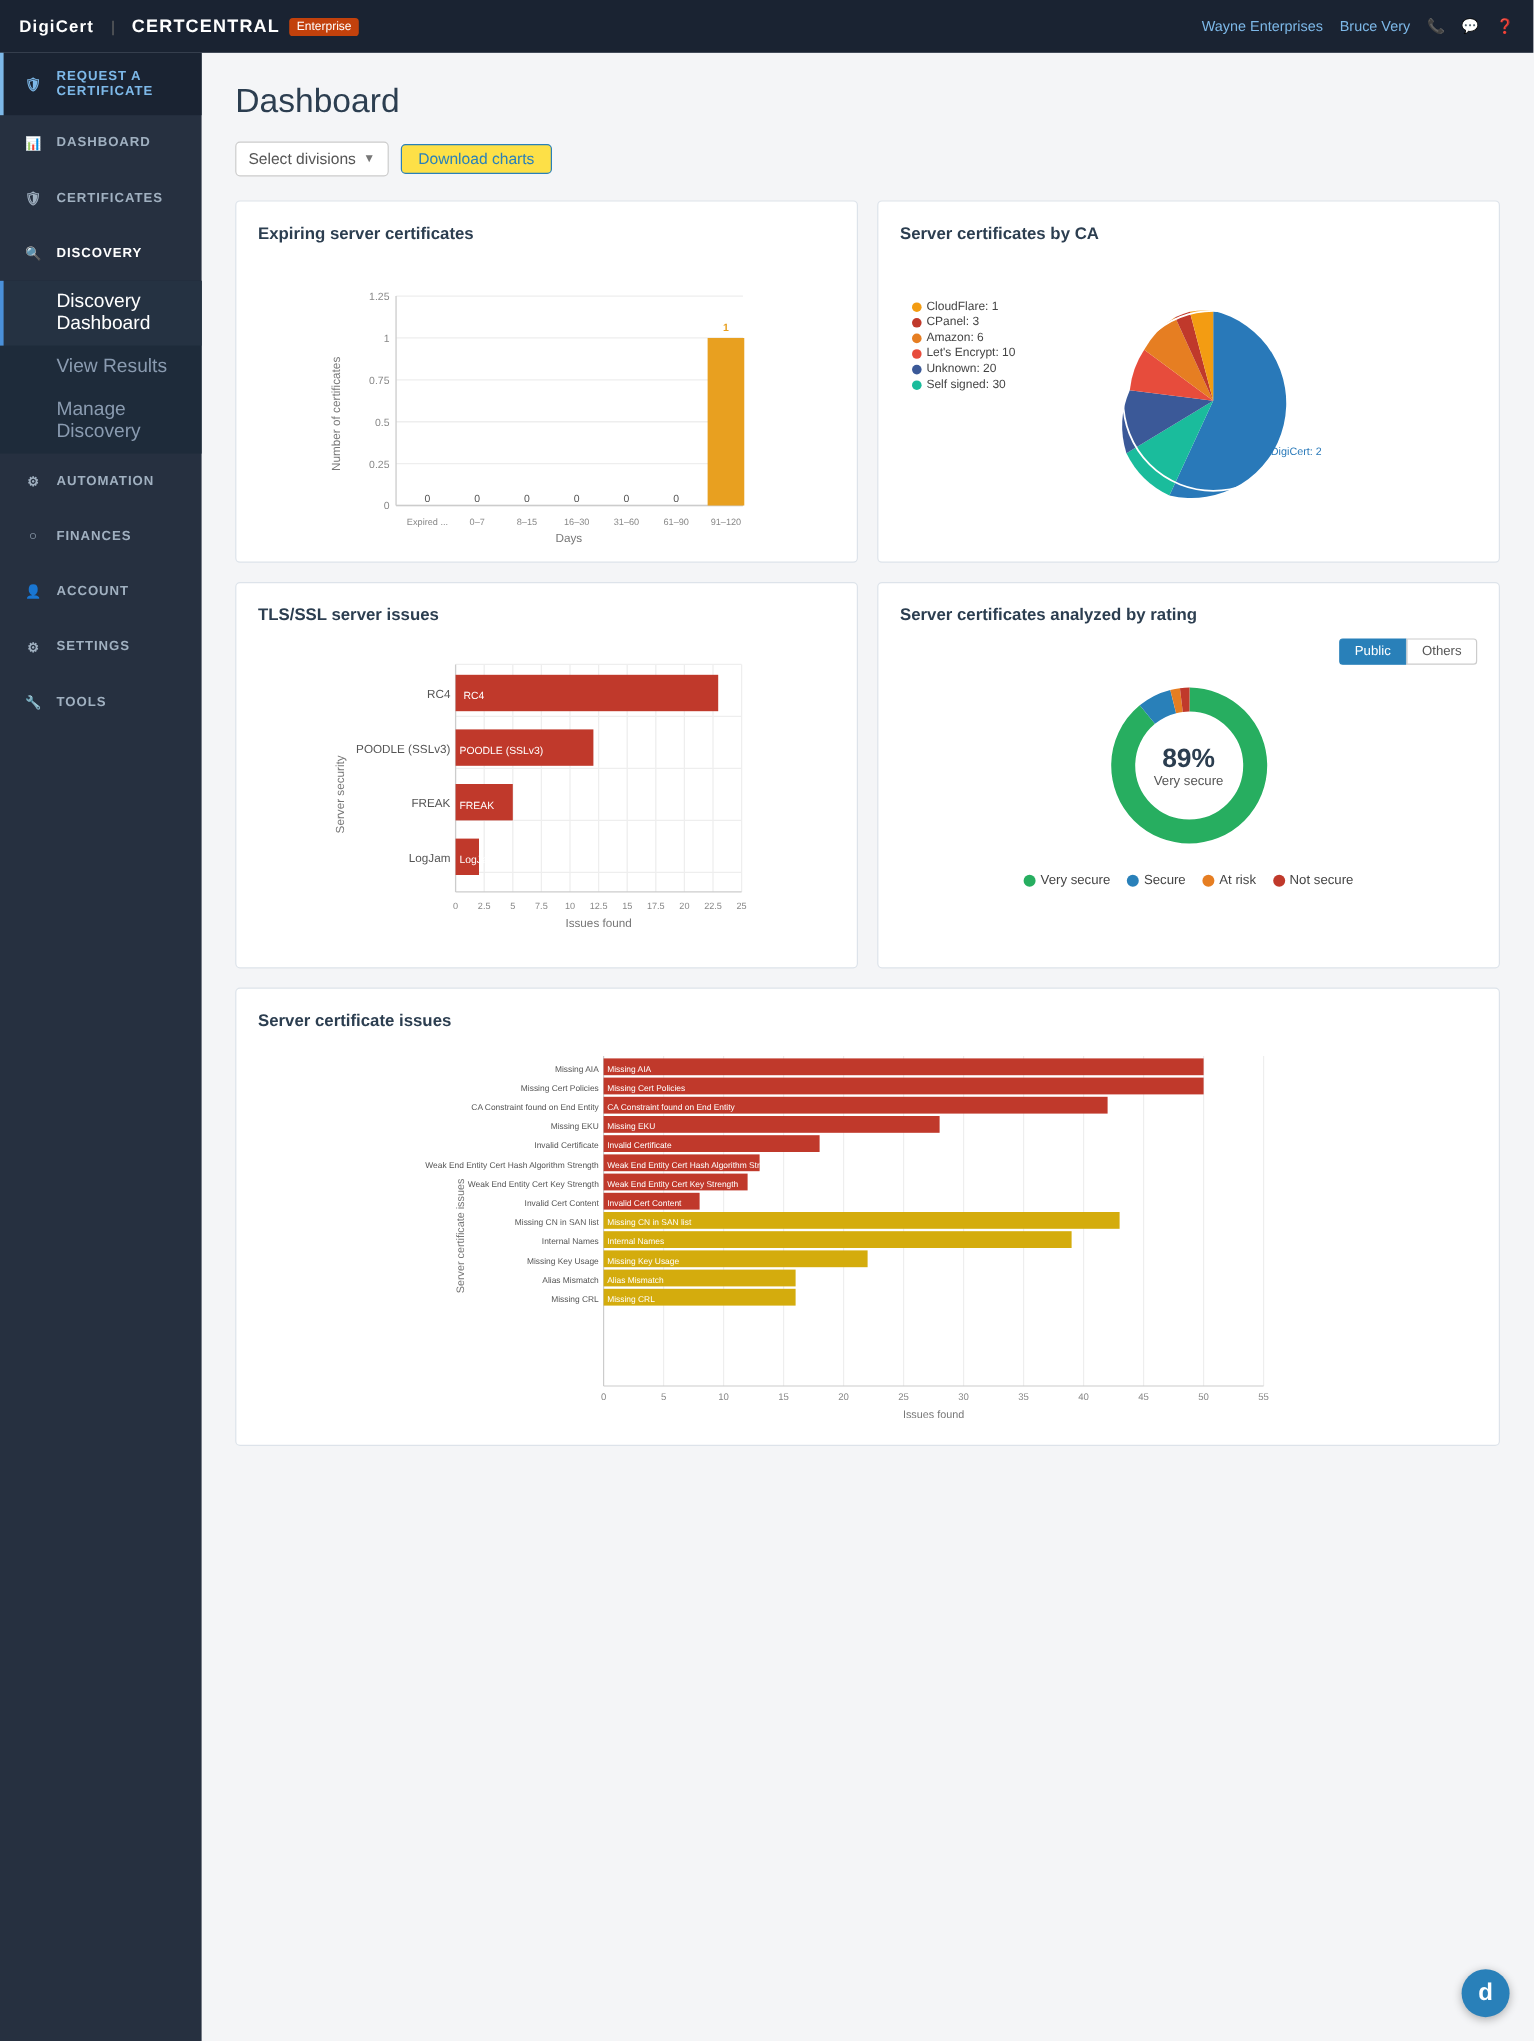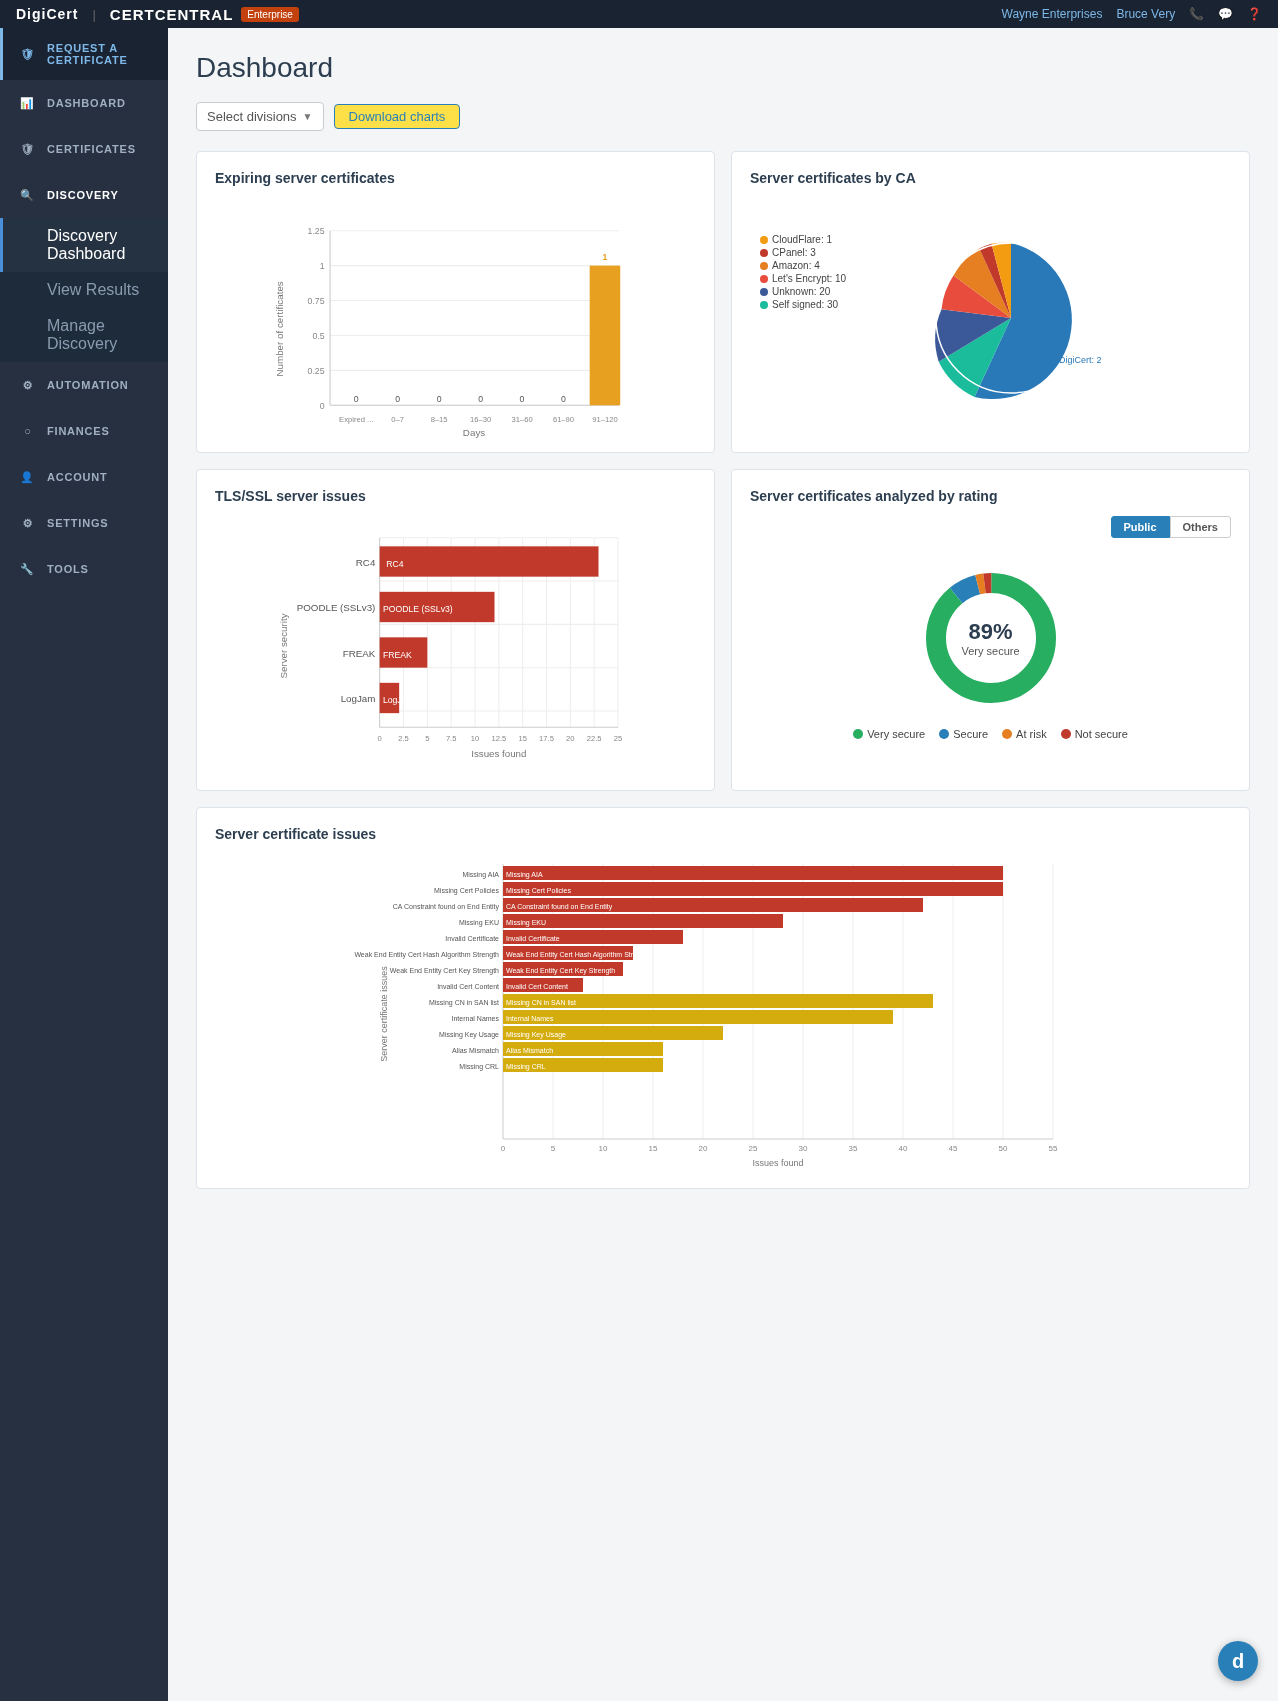--- a/index.html
+++ b/index.html
@@ -1,21 +1,21 @@
 <!DOCTYPE html>
 <html><head>
   <meta charset="utf-8">
   <style>
     * { margin: 0; padding: 0; box-sizing: border-box; }
     body { font-family: 'Segoe UI', Arial, sans-serif; background: #f4f5f7; display: flex; flex-direction: column; min-height: 100vh; font-size: 13px; }
 
     
     .topnav {
       background: #1a2332;
-      height: 28px;
+      height: 44px;
       display: flex;
       align-items: center;
       padding: 0 16px;
       justify-content: space-between;
       flex-shrink: 0;
     }
     .topnav-left { display: flex; align-items: center; gap: 8px; }
     .logo-text { color: white; font-weight: bold; font-size: 14px; letter-spacing: 1px; }
     .logo-divider { color: #666; margin: 0 6px; }
     .cert-central { color: white; font-weight: 700; font-size: 15px; letter-spacing: 1px; }
@@ -125,21 +125,21 @@
     .pie-chart-wrap { position: relative; height: 240px; display: flex; align-items: center; justify-content: center; }
     .pie-legend { position: absolute; left: 10px; top: 36px; font-size: 10px; }
     .pie-legend-item { display: flex; align-items: center; gap: 4px; margin-bottom: 2px; color: #444; }
     .pie-dot { width: 8px; height: 8px; border-radius: 50%; flex-shrink: 0; }
 
     
     .tls-chart-wrap { height: 260px; }
 
     
     .rating-chart-wrap { display: flex; flex-direction: column; align-items: center; }
-    .rating-tabs { display: flex; gap: 0; margin-bottom: 20px; align-self: flex-end; font-weight: bold; }
+    .rating-tabs { display: flex; gap: 0; margin-bottom: 4px; align-self: flex-end; }
     .rating-tab {
       padding: 4px 12px;
       font-size: 11px;
       border: 1px solid #ccc;
       cursor: pointer;
       color: #555;
       background: white;
     }
     .rating-tab.active { background: #2980b9; color: white; border-color: #2980b9; }
     .rating-tab:first-child { border-radius: 3px 0 0 3px; }
@@ -329,21 +329,21 @@
             <div class="pie-legend-item">
               <div class="pie-dot" style="background:#f39c12"></div>
                 <span>CloudFlare: 1</span>
             </div>
             <div class="pie-legend-item">
               <div class="pie-dot" style="background:#c0392b"></div>
                 <span>CPanel: 3</span>
             </div>
             <div class="pie-legend-item">
               <div class="pie-dot" style="background:#e67e22"></div>
-                <span>Amazon: 4</span>
+                <span>Amazon: 6</span>
             </div>
             <div class="pie-legend-item">
               <div class="pie-dot" style="background:#e74c3c"></div>
                 <span>Let's Encrypt: 10</span>
             </div>
             <div class="pie-legend-item">
               <div class="pie-dot" style="background:#3b5998"></div>
                 <span>Unknown: 20</span>
             </div>
             <div class="pie-legend-item">

